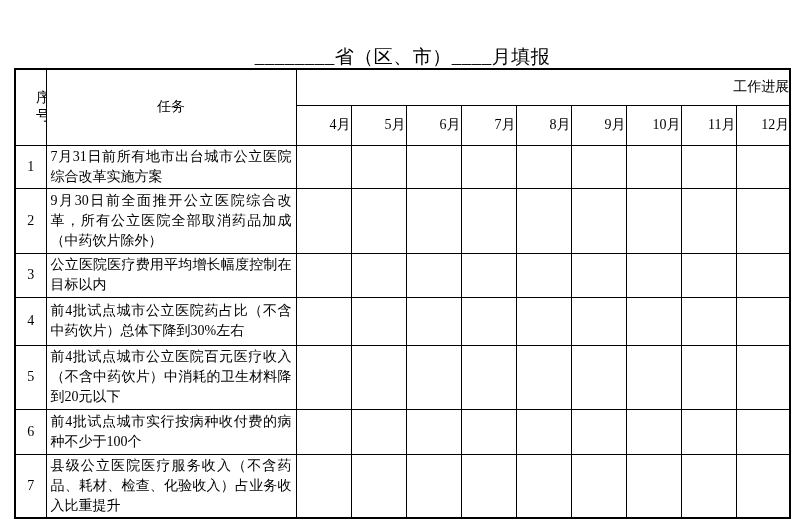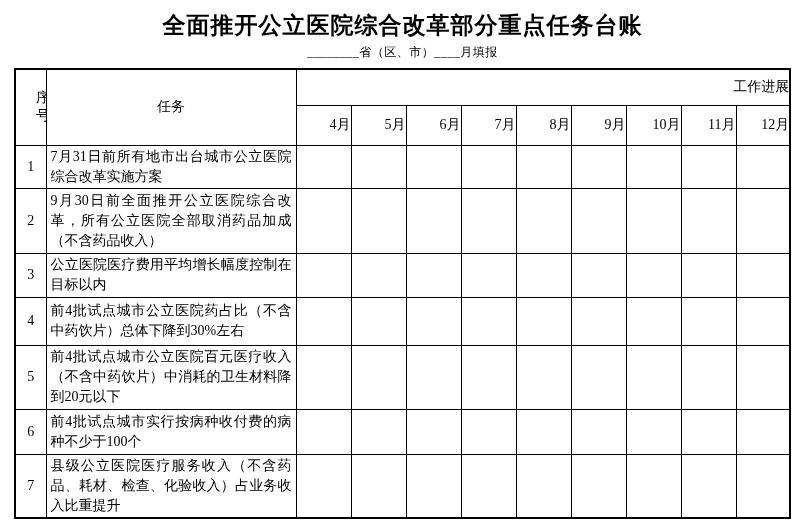--- a/index.html
+++ b/index.html
@@ -22,21 +22,21 @@
     text-align: center;
     font-size: 23px;
     font-weight: bold;
     letter-spacing: 1px;
   }
   .doc-subtitle {
     position: absolute;
     top: 44px; left: 0;
     width: 100%;
     text-align: center;
-    font-size: 12px;
+    font-size: 19px;
     letter-spacing: 0.5px;
   }
   table.task-table {
     position: absolute;
     left: 14px; top: 68px;
     width: 775px;
     border-collapse: collapse;
     table-layout: fixed;
     background: #ffffff;
   }
@@ -69,21 +69,20 @@
     vertical-align: middle;
     margin-top: 32px;
   }
   td.td-progress { background: #ffffff; }
 </style>
 </head>
 <body>
 
 <div class="page">
 
-  <div class="doc-title">全面推开公立医院综合改革部分重点任务台账</div>
   <div class="doc-subtitle">________省（区、市）____月填报</div>
 
   <table class="task-table">
     <colgroup>
       <col style="width:31px">
       <col style="width:250px">
       <col style="width:55px">
         <col style="width:55px">
         <col style="width:55px">
       <col style="width:55px">
@@ -120,21 +119,21 @@
           <td class="td-progress"></td>
           <td class="td-progress"></td>
           <td class="td-progress"></td>
           <td class="td-progress"></td>
           <td class="td-progress"></td>
           <td class="td-progress"></td>
           <td class="td-progress"></td>
       </tr>
       <tr style="height:65px">
         <td class="td-index">2</td>
-        <td class="td-task">9月30日前全面推开公立医院综合改革，所有公立医院全部取消药品加成（不含药品收入）</td>
+        <td class="td-task">9月30日前全面推开公立医院综合改革，所有公立医院全部取消药品加成（中药饮片除外）</td>
         <td class="td-progress"></td>
           <td class="td-progress"></td>
           <td class="td-progress"></td>
           <td class="td-progress"></td>
           <td class="td-progress"></td>
           <td class="td-progress"></td>
           <td class="td-progress"></td>
           <td class="td-progress"></td>
           <td class="td-progress"></td>
       </tr>

